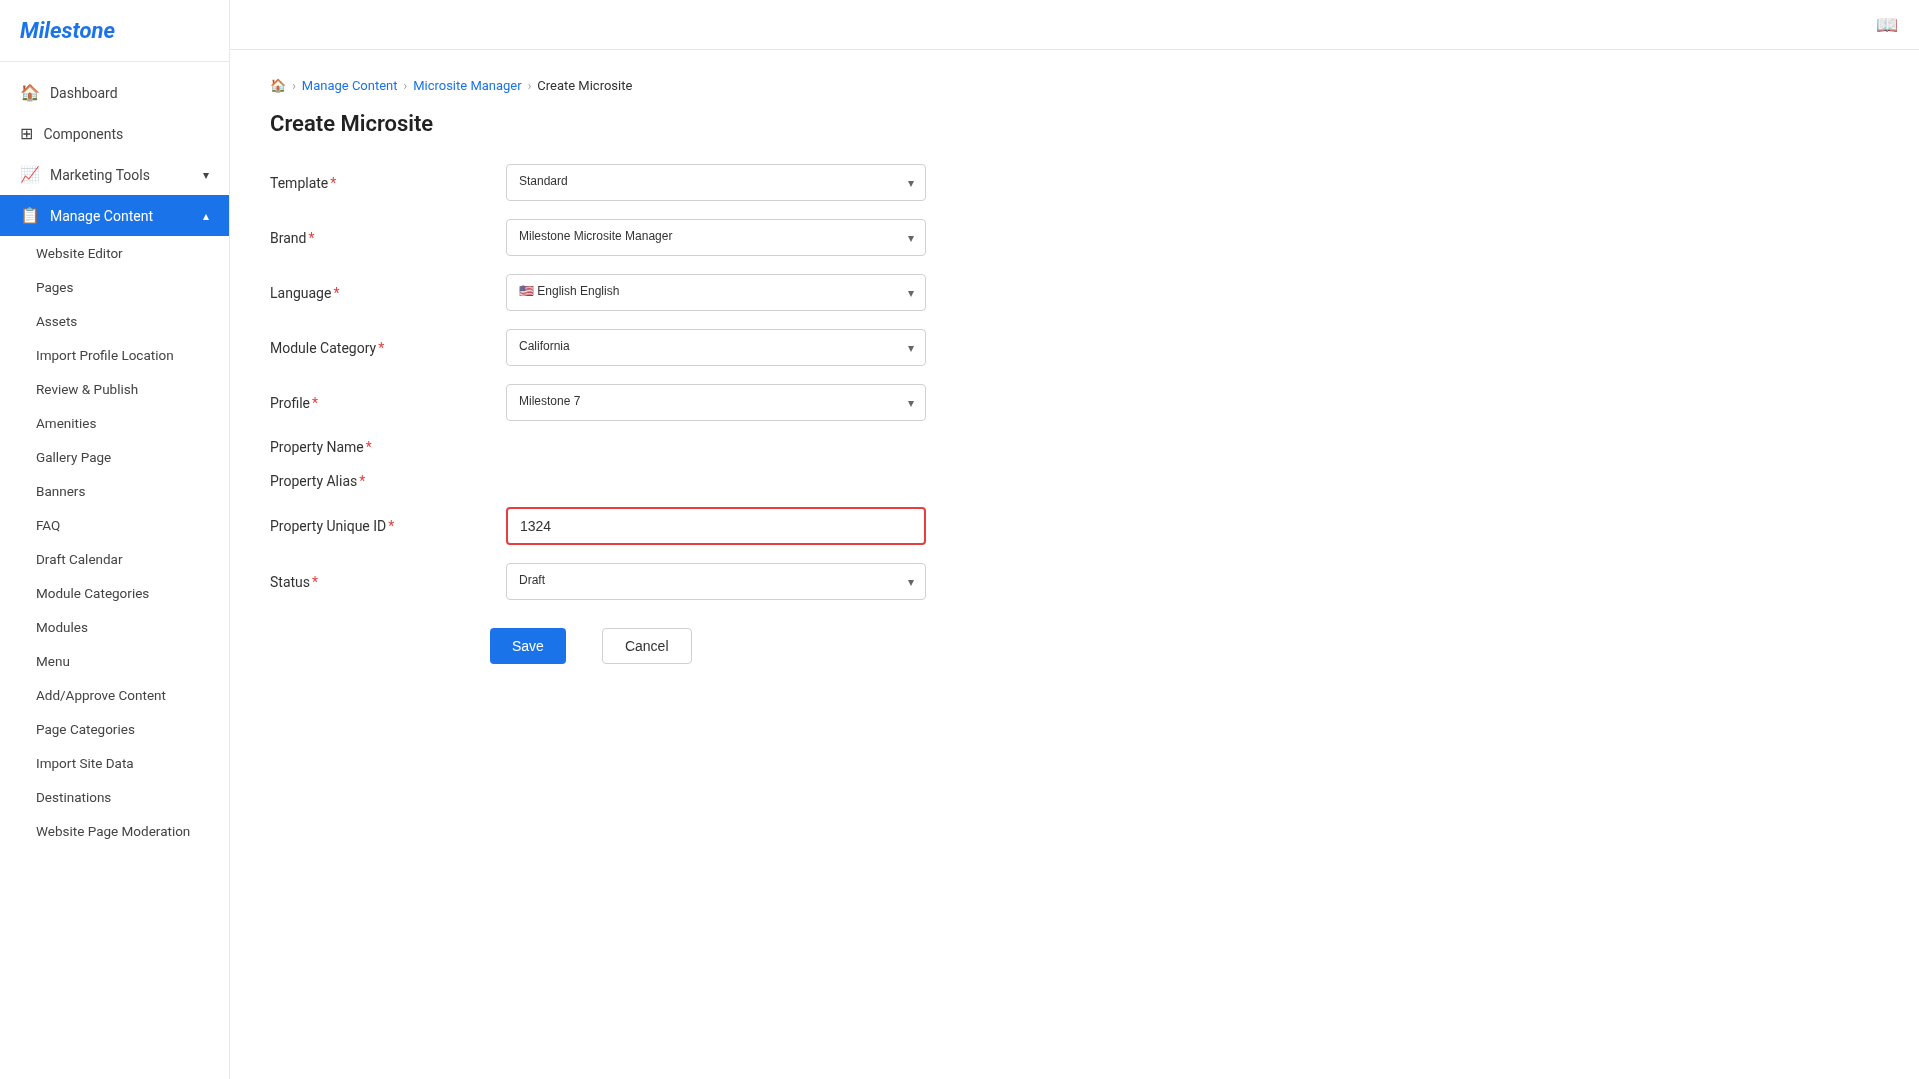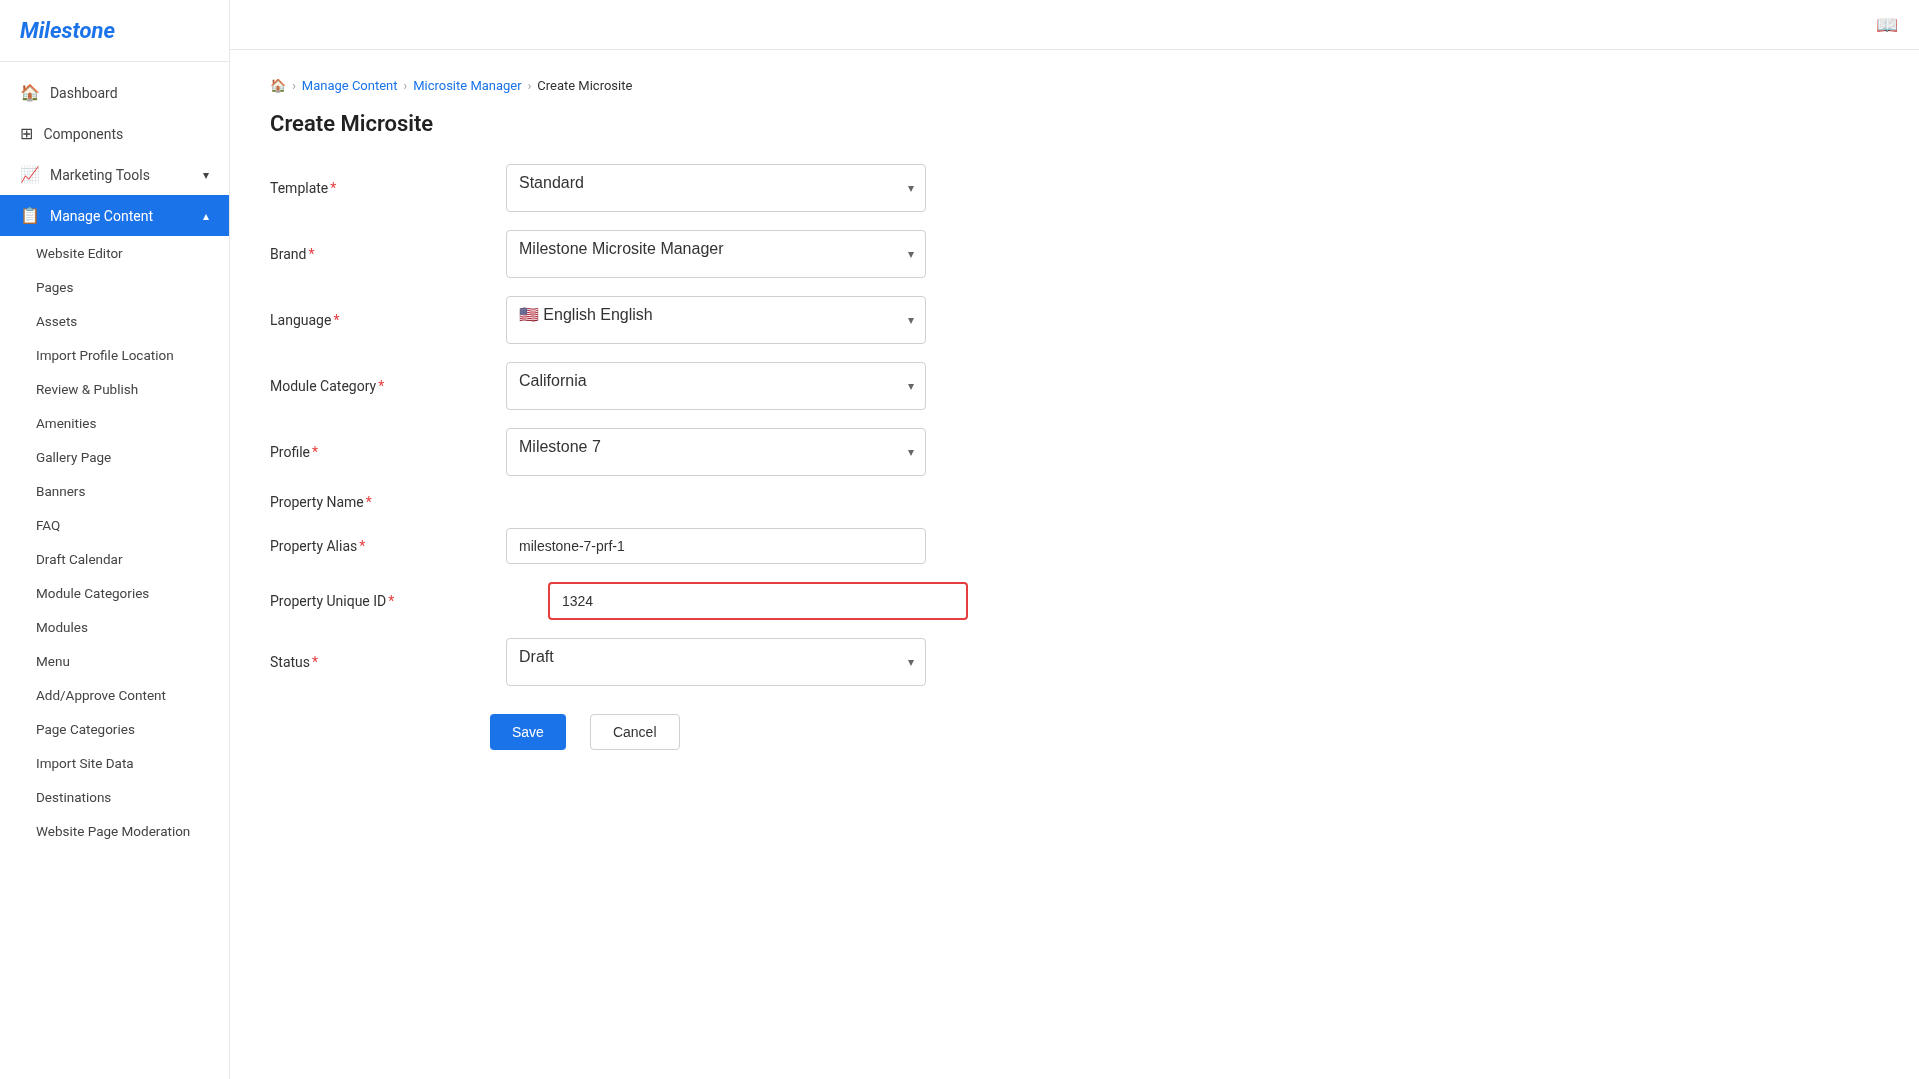--- a/index.html
+++ b/index.html
@@ -123,22 +123,22 @@
       max-width: 420px;
     }
     .select-wrapper {
       position: relative;
     }
     .select-wrapper select {
       width: 100%;
       appearance: none;
       border: 1px solid #d0d0d0;
       border-radius: 4px;
-      padding: 9px 36px 20px 12px;
-      font-size: 16px;
+      padding: 9px 36px 12px 12px;
+      font-size: 12px;
       color: #333;
       background: #fff;
       cursor: pointer;
       outline: none;
     }
     .select-arrow {
       position: absolute;
       right: 12px;
       top: 50%;
       transform: translateY(-50%);
@@ -151,41 +151,41 @@
       border: 1px solid #d0d0d0;
       border-radius: 4px;
       padding: 9px 12px;
       font-size: 14px;
       color: #333;
       outline: none;
     }
     .text-input.highlighted {
       border: 2px solid #e53e3e;
       border-radius: 4px;
-      margin-left: 42px;
     }
 
     .btn-save {
       background: #1a73e8;
       color: #fff;
       border: none;
       border-radius: 4px;
       padding: 9px 22px;
       font-size: 14px;
       cursor: pointer;
       font-weight: 500;
     }
     .btn-cancel {
       background: #fff;
       color: #333;
       border: 1px solid #d0d0d0;
       border-radius: 4px;
       padding: 9px 22px;
       font-size: 14px;
       cursor: pointer;
+      margin-left: 12px;
     }
     .form-actions {
       display: flex;
       gap: 24px;
       margin-top: 10px;
       padding-left: 220px;
     }
   </style>
 </head>
 <body>
@@ -366,23 +366,20 @@
       <div class="form-row">
         <label class="form-label">
           <span>Property Name</span><span class="req">*</span>
         </label>
       </div>
 
       <div class="form-row">
         <label class="form-label">
           <span>Property Alias</span><span class="req">*</span>
         </label>
-        <div class="form-control">
-          <input type="text" class="text-input" value="milestone-7-prf-1" style="">
-        </div>
       </div>
 
       <div class="form-row">
         <label class="form-label">
           <span>Property Unique ID</span><span class="req">*</span>
         </label>
         <div class="form-control">
           <input type="text" class="text-input highlighted" value="1324" style="">
         </div>
       </div>

